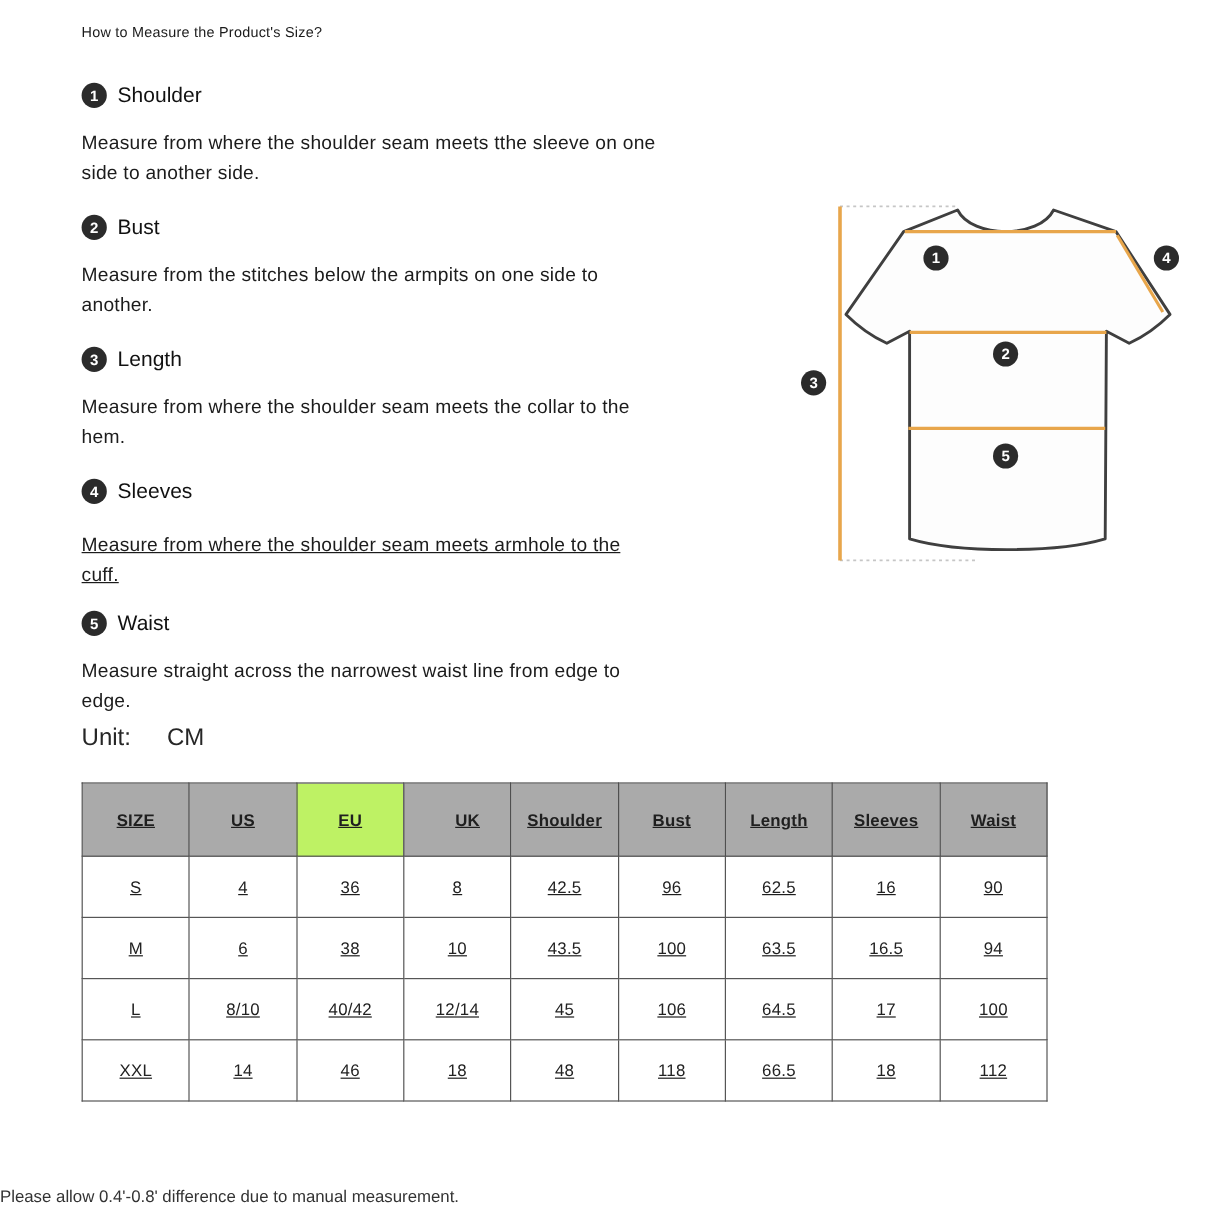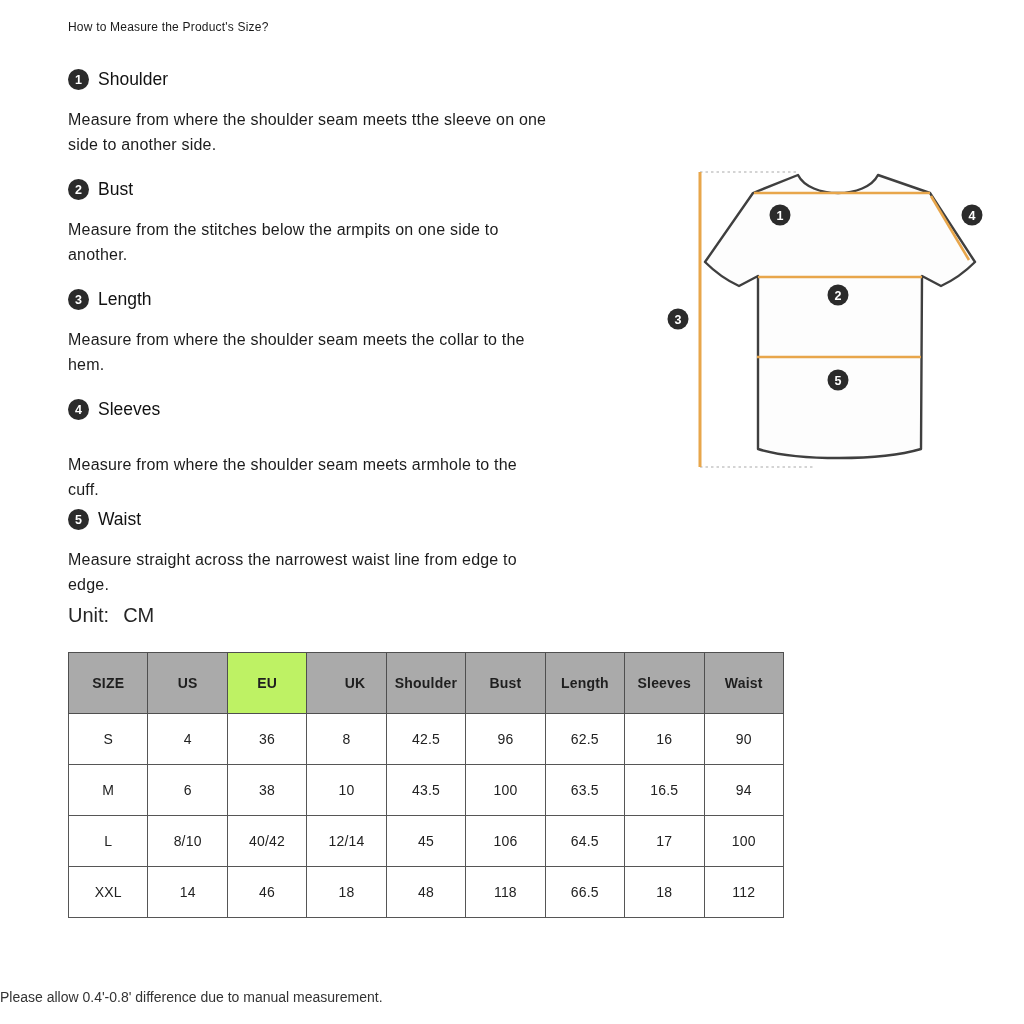--- a/index.html
+++ b/index.html
@@ -14,22 +14,22 @@
     width:21px;height:21px;border-radius:50%;background:#2b2b2b;color:#fff;
     font-size:12.5px;font-weight:bold;display:flex;align-items:center;justify-content:center;
     flex:0 0 auto;
   }
   .sec-label{font-size:17.5px;font-weight:500;color:#111;}
   .para{
     left:68px;width:560px;font-size:16px;line-height:25px;letter-spacing:.2px;
     white-space:pre-line;color:#1c1c1c;
   }
   .unit-row{left:68px;top:604px;font-size:20px;color:#262626;}
-  .unit-row .unit-value{margin-left:14px;}
-  .size-table{left:68px;top:652px;width:716px;border-collapse:collapse;table-layout:fixed;}
+  .unit-row .unit-value{margin-left:30px;}
+  .size-table{left:68px;top:652px;width:805px;border-collapse:collapse;table-layout:fixed;text-decoration:underline;}
   .size-table th{
     height:58px;background:#aaaaaa;border:1px solid #4f4f4f;
     font-size:14px;font-weight:600;color:#1f1f1f;text-align:center;letter-spacing:.2px;
   }
   .size-table td{
     height:48px;background:#ffffff;border:1px solid #565656;
     font-size:14px;color:#222;text-align:center;letter-spacing:.2px;
   }
   .footer-note{left:0;top:989px;width:1024px;text-align:left;font-size:14px;color:#333;}
   .diagram{left:650px;top:150px;width:360px;height:340px;}
@@ -57,21 +57,21 @@
   <span class="badge">3</span>
   <span class="sec-label">Length</span>
 </div>
 <div class="abs para" style="top:327px;">Measure from where the shoulder seam meets the collar to the
 hem.</div>
 
 <div class="abs sec" style="top:399px;">
   <span class="badge">4</span>
   <span class="sec-label">Sleeves</span>
 </div>
-<div class="abs para" style="top:452px;">Measure from where the shoulder seam meets armhole to the
+<div class="abs para" style="top:442px;text-decoration:underline;">Measure from where the shoulder seam meets armhole to the
 cuff.</div>
 
 <div class="abs sec" style="top:509px;">
   <span class="badge">5</span>
   <span class="sec-label">Waist</span>
 </div>
 <div class="abs para" style="top:547px;">Measure straight across the narrowest waist line from edge to
 edge.</div>
 
 <svg class="abs diagram" viewBox="0 0 360 340">

